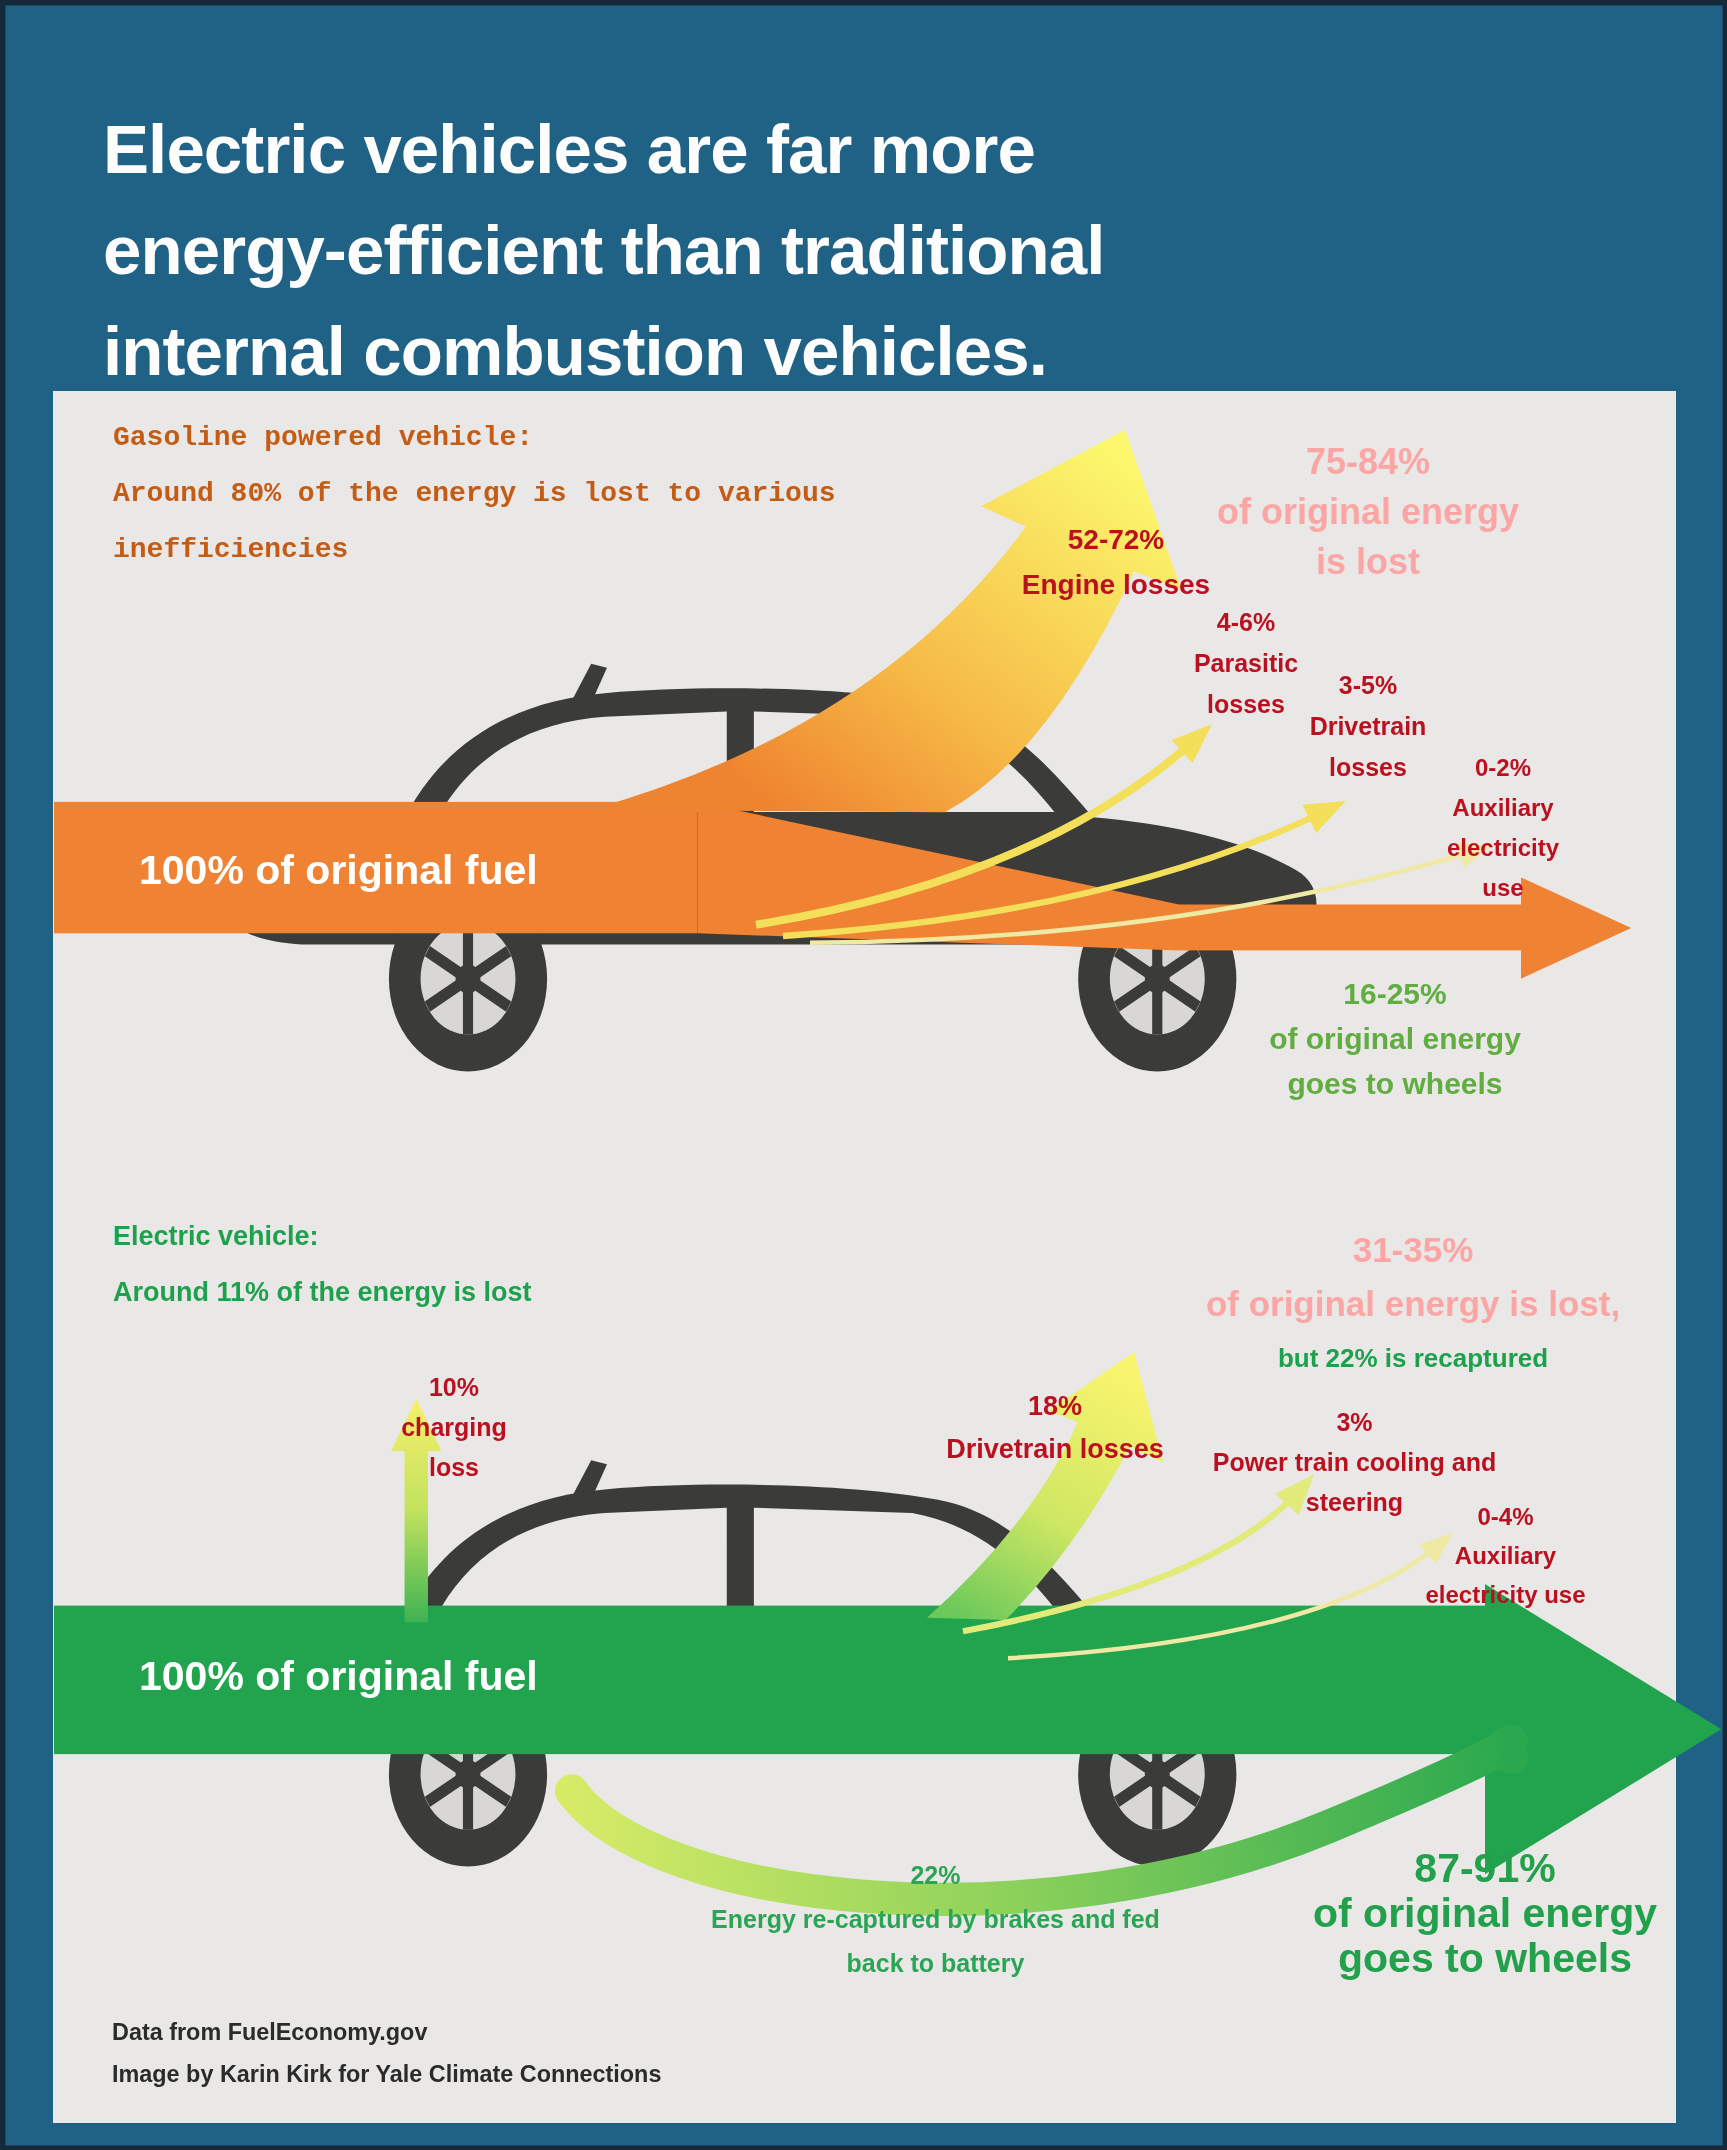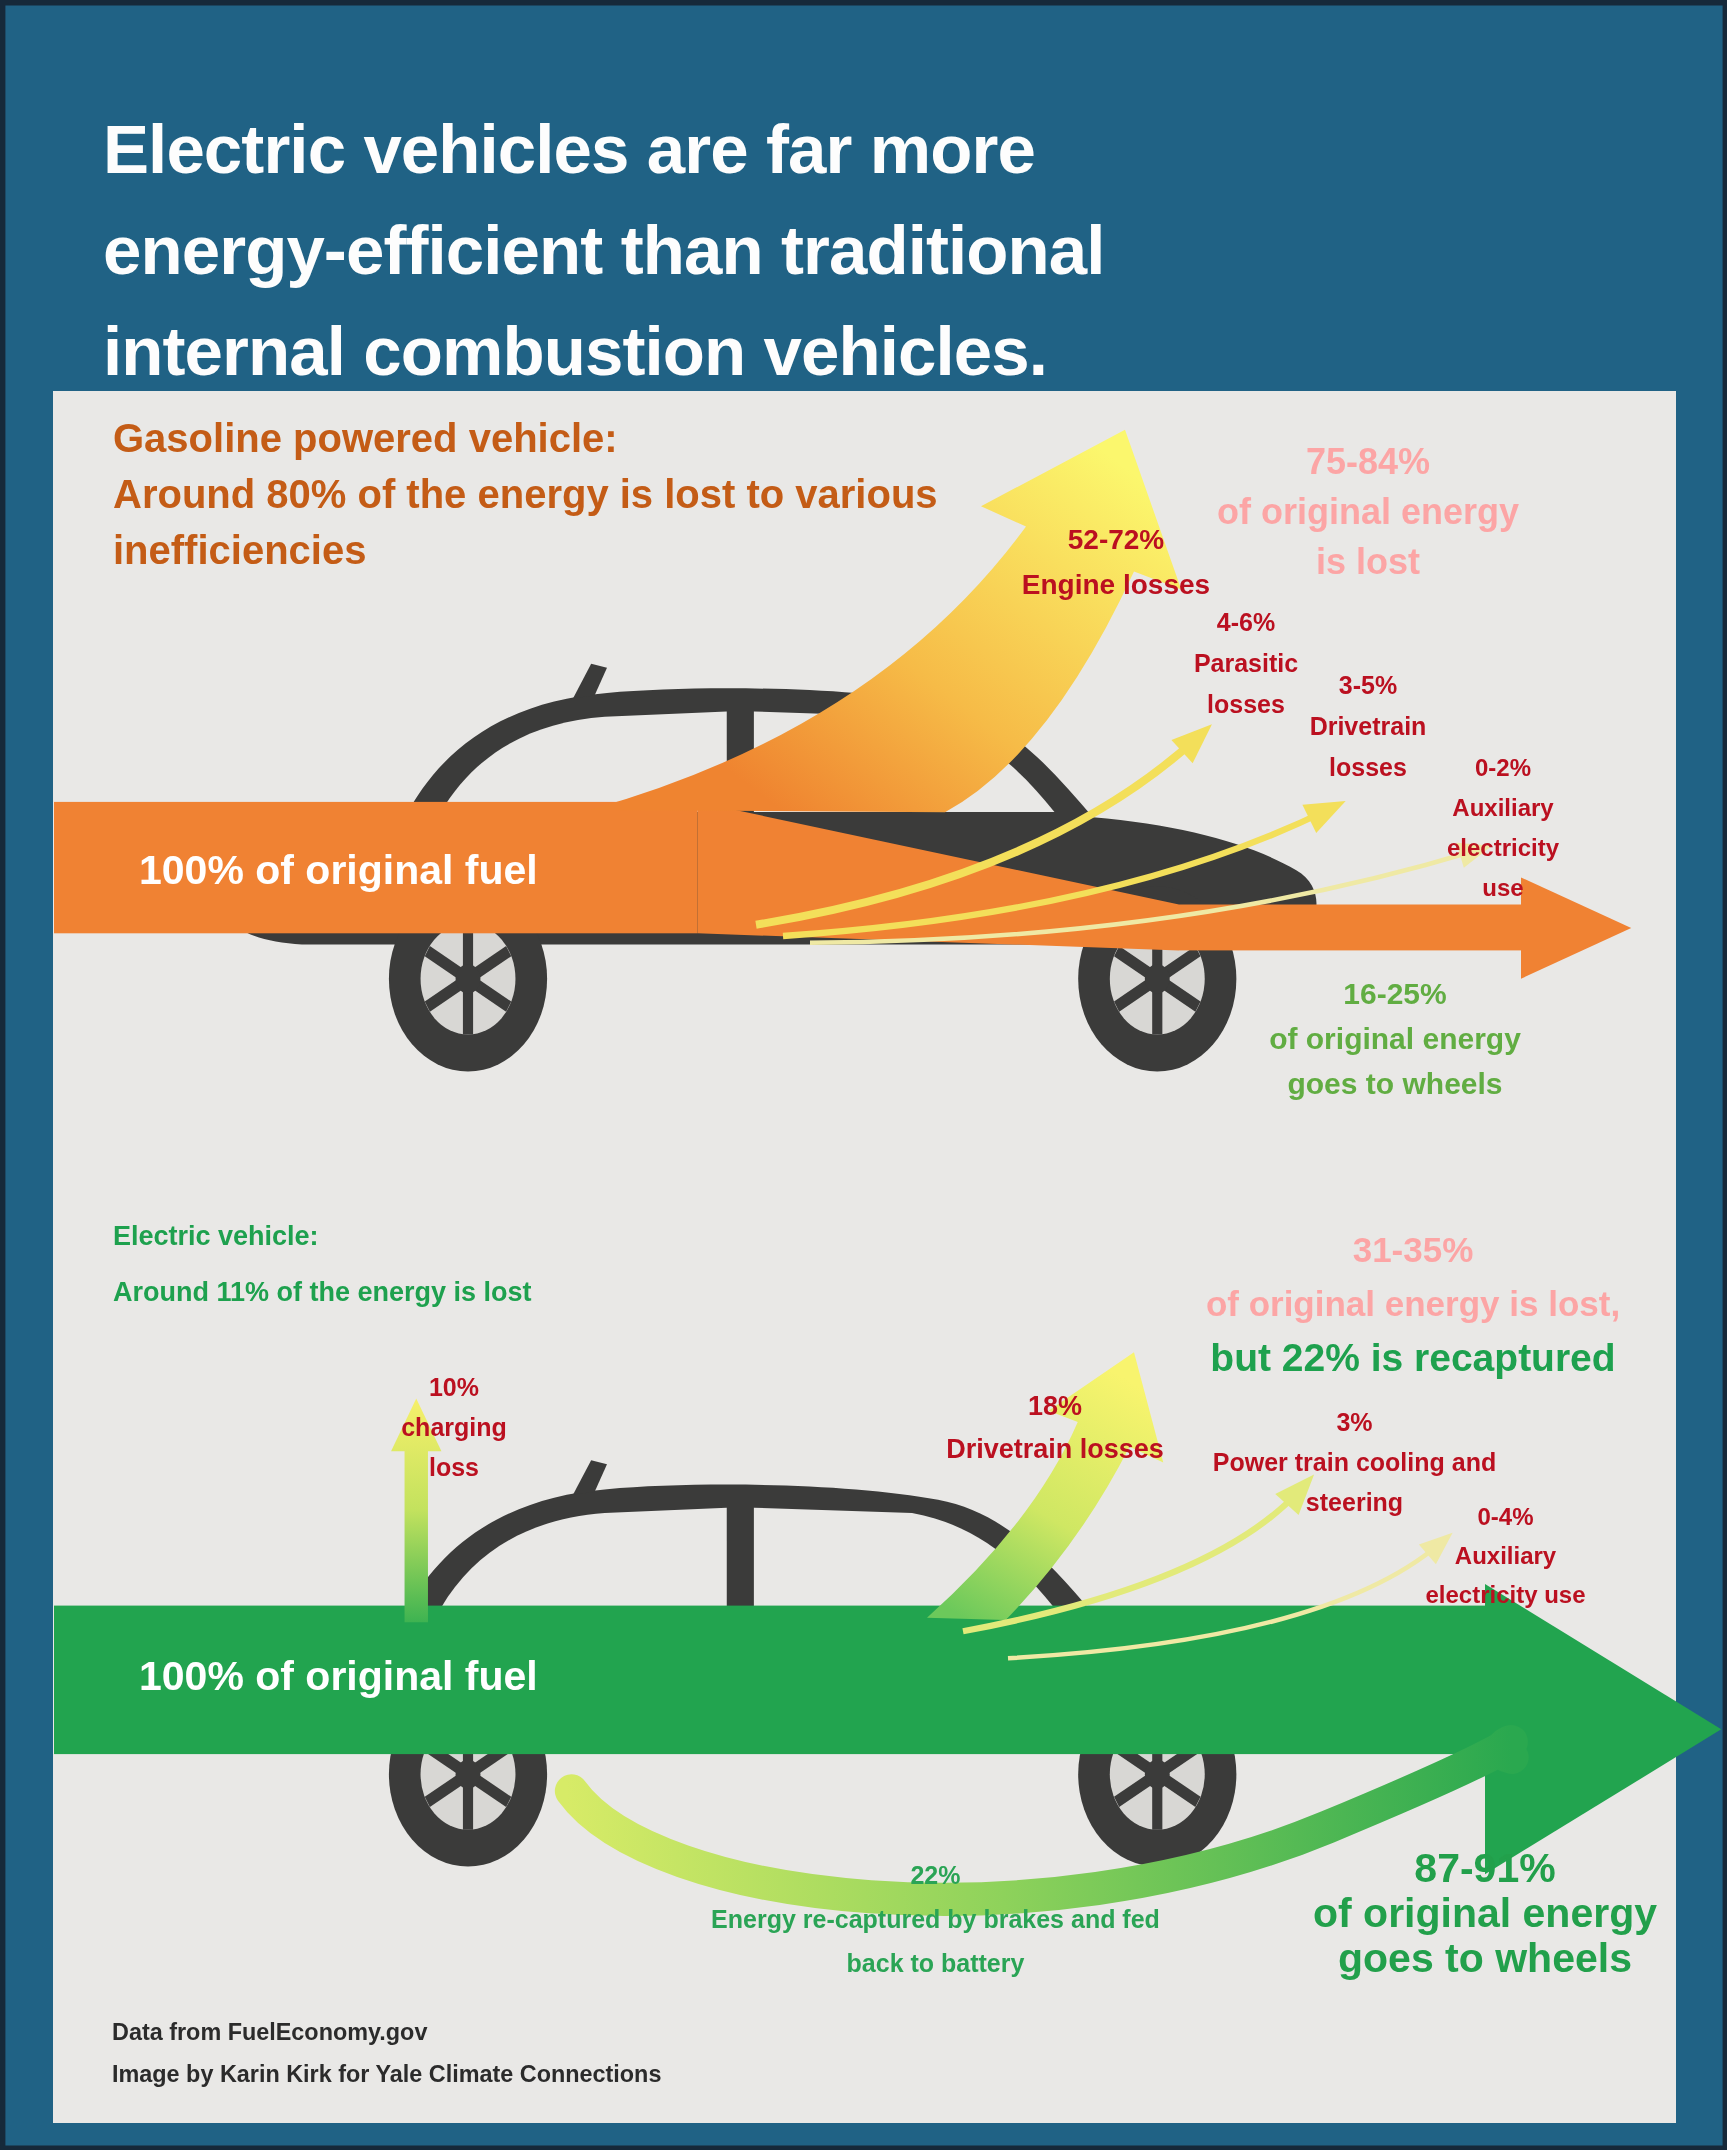--- a/index.html
+++ b/index.html
@@ -8,36 +8,36 @@
   .frame{position:absolute;inset:0;background:#206285;
          box-shadow:inset 0 0 0 5.4px #16293a;}
   .panel{position:absolute;left:53px;top:391px;width:1623px;height:1732px;
          background:#e9e8e6;}
   .scene{position:absolute;left:0;top:0;width:1728px;height:2151px;z-index:2;}
   .lbl{position:absolute;font-weight:bold;white-space:pre-line;z-index:3;
        text-align:center;line-height:1.5;}
   .align-left{text-align:left;}
   .title{left:103px;top:53px;width:1507px;font-size:69px;line-height:101px;
          color:#fdfdfd;letter-spacing:-0.9px;}
-  .gas-heading{left:113px;top:410px;width:1170px;font-size:40px;line-height:56px;color:#c45c16;}
+  .gas-heading{left:113px;top:410px;width:1170px;font-size:28px;line-height:56px;color:#c45c16;font-family:Liberation Mono, monospace;}
   .ev-heading{left:113px;top:1208px;width:1170px;font-size:27px;line-height:56px;color:#1ea14e;}
   .fuel-label{font-size:41px;color:#ffffff;}
   .gas-fuel{left:139px;top:840px;width:630px;}
   .ev-fuel{left:139px;top:1646px;width:630px;}
   .red-sm{color:#bb1020;}
   .red-big{color:#fca5a5;}
   .green-big{color:#1ea14e;}
   .gas-loss-total{left:1053px;top:437px;width:630px;font-size:36px;line-height:50px;}
   .gas-engine{left:981px;top:517px;width:270px;font-size:28px;line-height:45px;}
   .gas-parasitic{left:1111px;top:602px;width:270px;font-size:25px;line-height:41px;}
   .gas-drivetrain{left:1233px;top:665px;width:270px;font-size:25px;line-height:41px;}
   .gas-aux{left:1368px;top:710px;width:270px;font-size:24px;line-height:40px;margin-top:38px;}
   .gas-wheels{left:1170px;top:971px;width:450px;font-size:30px;line-height:45px;color:#61ad42;}
   .ev-loss-red{left:1098px;top:1223px;width:630px;font-size:35px;line-height:54px;}
-  .ev-loss-green{left:1098px;top:1331px;width:630px;font-size:39px;line-height:54px;}
+  .ev-loss-green{left:1098px;top:1331px;width:630px;font-size:26px;line-height:54px;}
   .ev-charging{left:364px;top:1367px;width:180px;font-size:25px;line-height:40px;}
   .ev-drivetrain{left:920px;top:1385px;width:270px;font-size:27px;line-height:43px;text-align:center;}
   .ev-powertrain{left:1197px;top:1402px;width:315px;font-size:25px;line-height:40px;}
   .ev-aux{left:1393px;top:1497px;width:225px;font-size:24px;line-height:39px;}
   .ev-recap{left:643px;top:1853px;width:585px;font-size:25px;line-height:44px;color:#2aa455;}
   .ev-wheels{left:1260px;top:1846px;width:450px;font-size:41px;line-height:45px;color:#22a04b;}
   .footer-line{left:112px;width:765px;font-size:23.4px;color:#2b2b2b;}
   .footer1{top:2015px;}
   .footer2{top:2057px;}
 </style>

